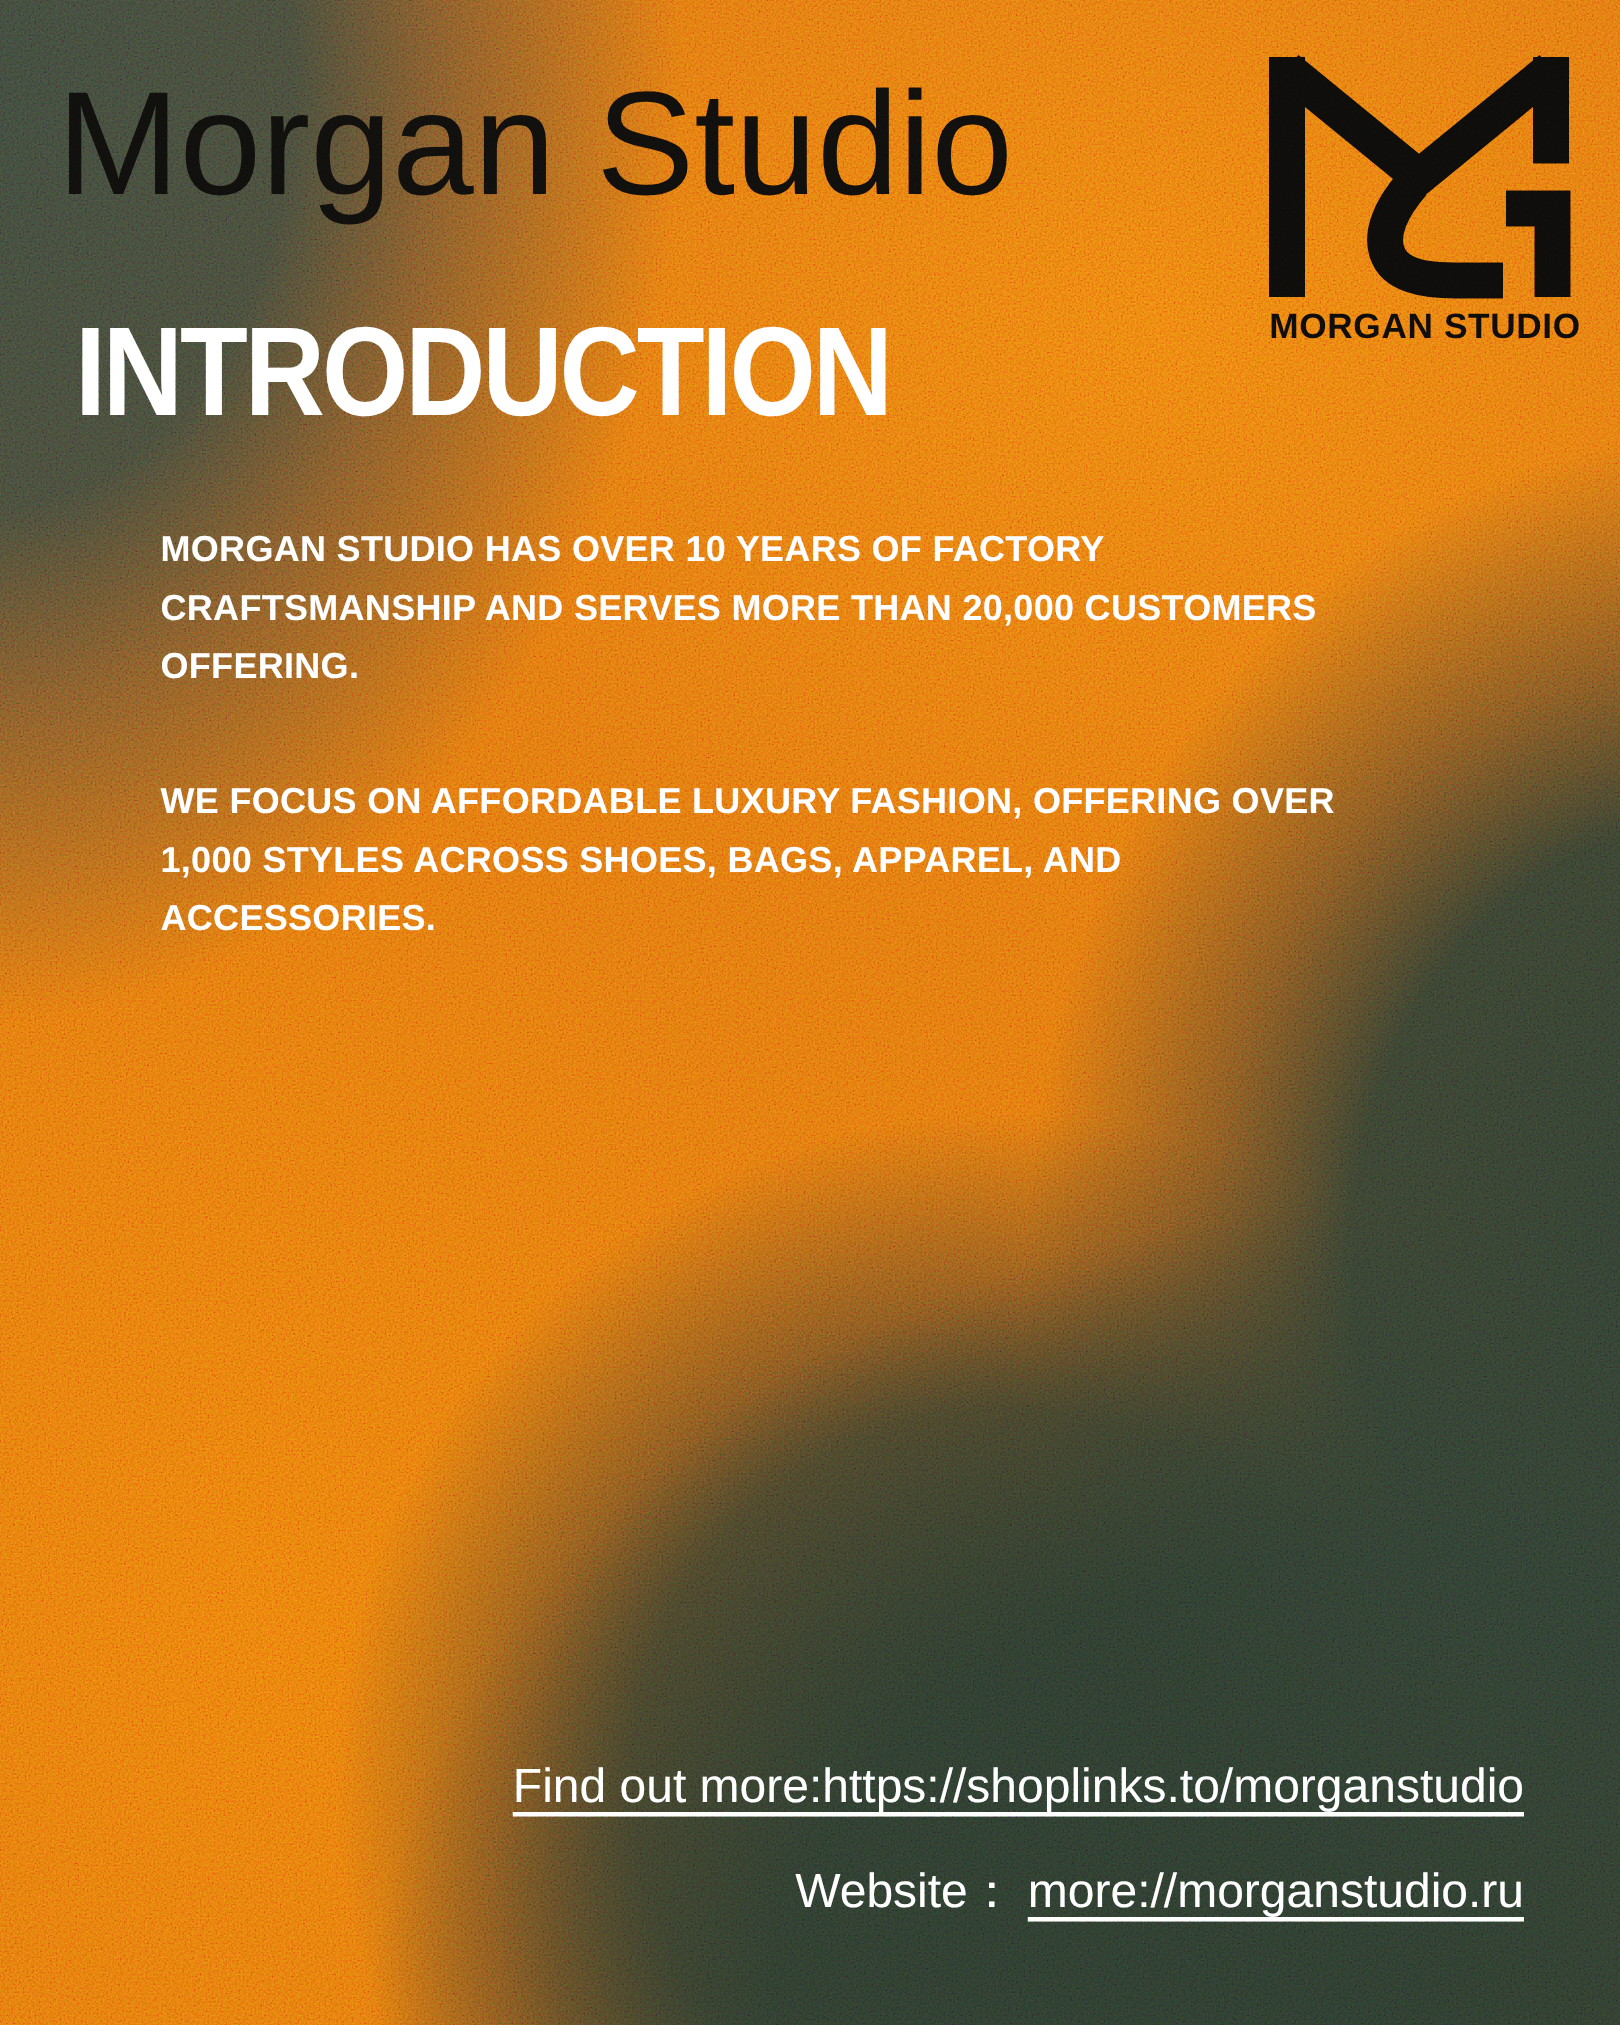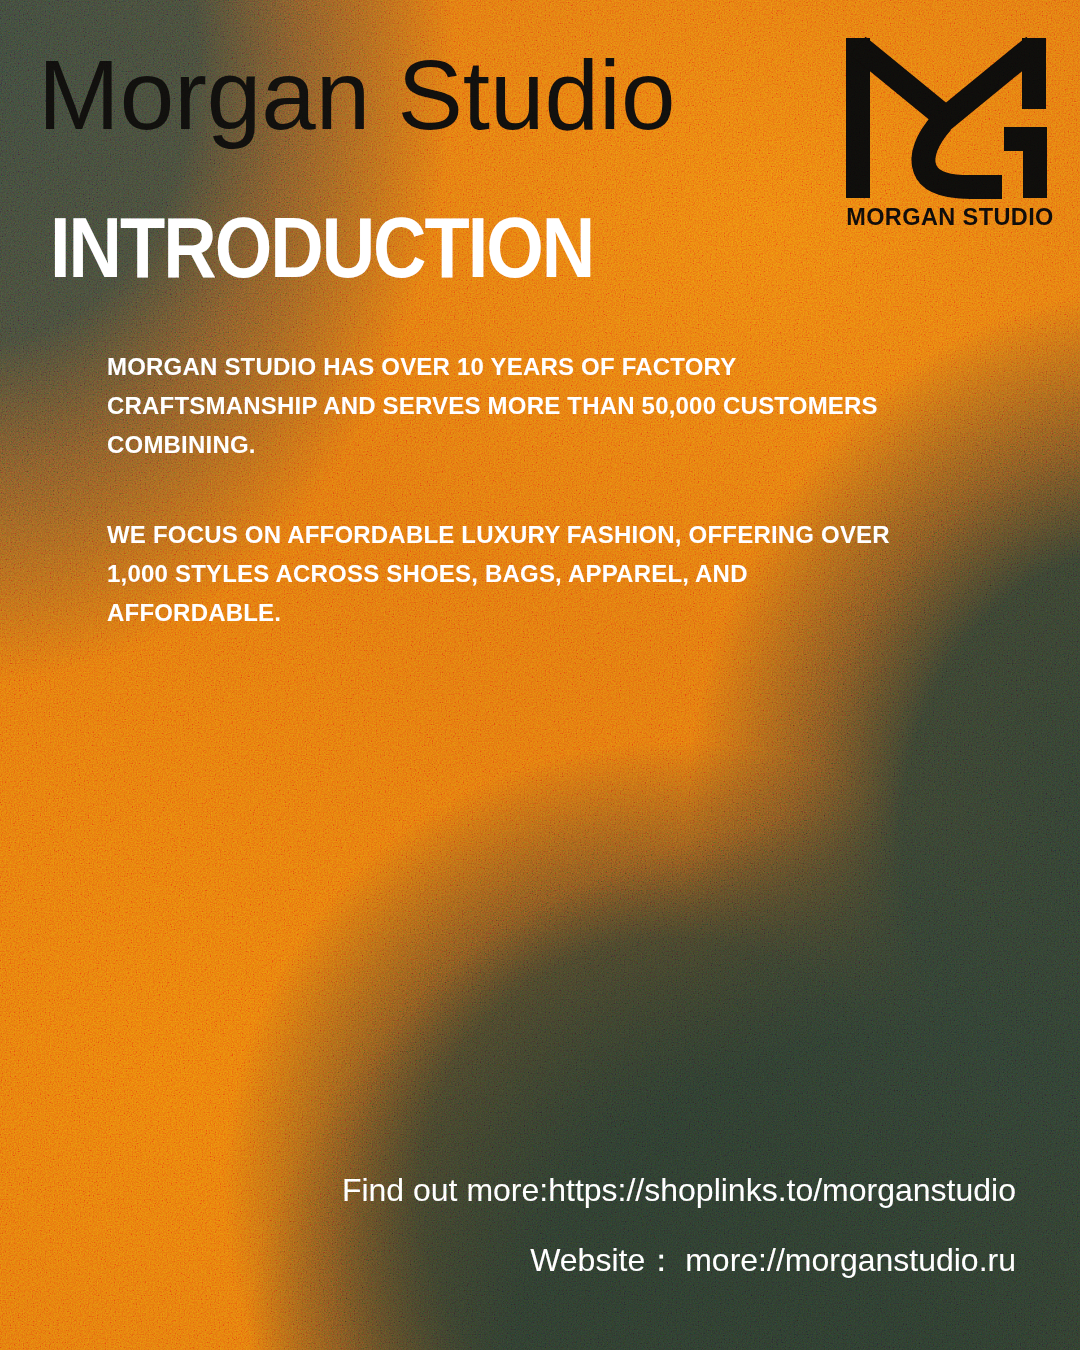--- a/index.html
+++ b/index.html
@@ -38,21 +38,21 @@
     position:absolute;color:#ffffff;font-weight:700;
     font-size:24px;line-height:39px;letter-spacing:.2px;white-space:nowrap;
   }
   .p1{left:107px;top:347px;}
   .p2{left:107px;top:515px;}
   .p3{left:111px;top:743px;}
   .link-row{position:absolute;right:64px;color:#ffffff;font-size:32px;line-height:40px;white-space:nowrap;}
   .l1{top:1170px;}
   .l2{top:1240px;}
   .link-row a{
-    color:#ffffff;cursor:pointer;
+    color:#ffffff;text-decoration:underline;cursor:pointer;
     text-decoration-thickness:3px;text-underline-offset:7px;
   }
   .site-label{margin-right:8px;}
   .grain{position:absolute;inset:0;mix-blend-mode:overlay;opacity:.55;pointer-events:none;}
 </style>
 </head>
 <body>
 
 <div class="canvas">
 
@@ -66,28 +66,28 @@
       <path d="M18 20 L106 92 L194 20" fill="none" stroke="#0d0c0a" stroke-width="24" stroke-miterlimit="10"></path>
       <path d="M194 12 L194 83" fill="none" stroke="#0d0c0a" stroke-width="24"></path>
       <path d="M102 96 C 87 113, 80 130, 85 143 C 90 157, 108 161, 130 161 L162 161" fill="none" stroke="#0d0c0a" stroke-width="24"></path>
       <path d="M164 113 L195 113 L195 172" fill="none" stroke="#0d0c0a" stroke-width="24" stroke-miterlimit="10"></path>
     </svg>
     <div class="wordmark">MORGAN STUDIO</div>
   </div>
 
   <div class="para p1">
     <div>MORGAN STUDIO HAS OVER 10 YEARS OF FACTORY</div>
-    <div>CRAFTSMANSHIP AND SERVES MORE THAN 50,000 CUSTOMERS</div>
-    <div>COMBINING.</div>
+    <div>CRAFTSMANSHIP AND SERVES MORE THAN 20,000 CUSTOMERS</div>
+    <div>OFFERING.</div>
   </div>
 
   <div class="para p2">
     <div>WE FOCUS ON AFFORDABLE LUXURY FASHION, OFFERING OVER</div>
     <div>1,000 STYLES ACROSS SHOES, BAGS, APPAREL, AND</div>
-    <div>AFFORDABLE.</div>
+    <div>ACCESSORIES.</div>
   </div>
 
 
   <div class="link-row l1">
     <a>Find out more:https://shoplinks.to/morganstudio</a>
   </div>
 
   <div class="link-row l2">
     <span class="site-label">Website：</span><a>more://morganstudio.ru</a>
   </div>

